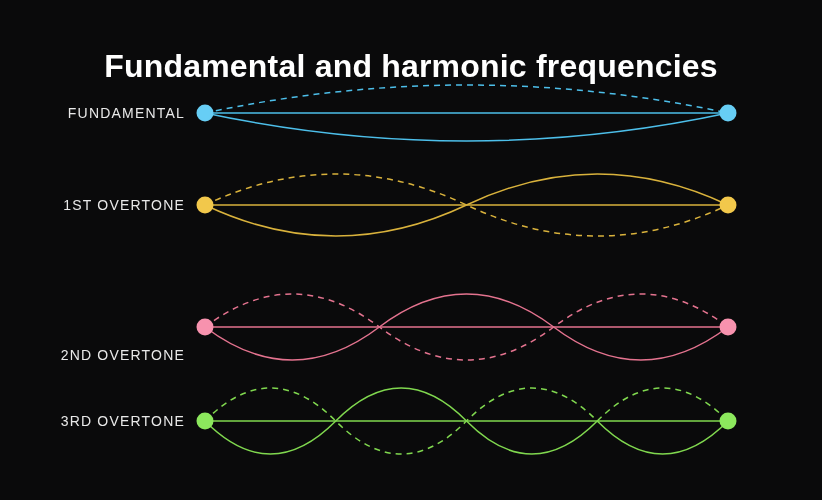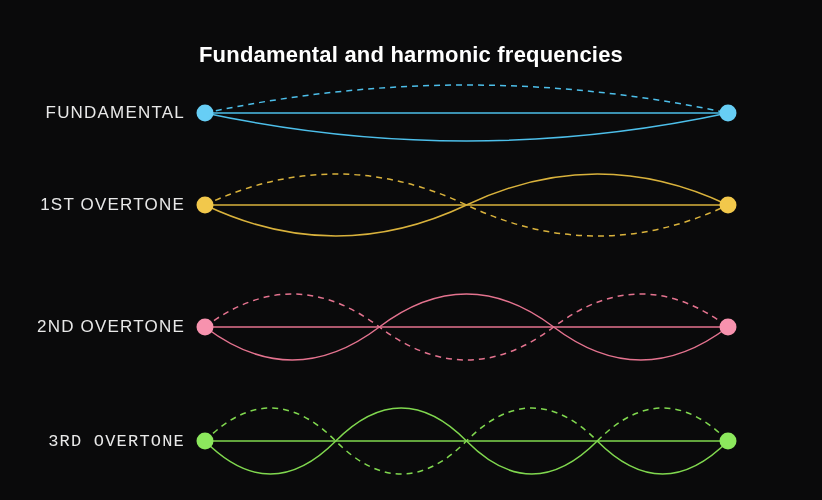--- a/index.html
+++ b/index.html
@@ -8,35 +8,35 @@
     background: #0a0a0b;
     font-family: "Liberation Sans", sans-serif;
     position: relative;
     overflow: hidden;
   }
   .title {
     position: absolute;
     top: 27px; left: 0; width: 822px;
     text-align: center;
     color: #ffffff;
-    font-size: 22px;
+    font-size: 32px;
     font-weight: 700;
     letter-spacing: 0.2px;
   }
   .row {
     position: absolute;
     left: 0; width: 822px; height: 90px;
   }
   .row-label {
     position: absolute;
     right: 637px;
     top: 50%;
     transform: translateY(-50%);
     color: #e9e9e9;
-    font-size: 17px;
+    font-size: 14px;
     font-weight: 400;
     letter-spacing: 1.2px;
     white-space: nowrap;
   }
   svg.wave {
     position: absolute;
     left: 0; top: 0;
   }
   .curve { fill: none; stroke-width: 1.5; }
   .curve.dashed { stroke-dasharray: 6 5; }
@@ -64,31 +64,31 @@
     <svg class="wave" width="822" height="90" viewBox="0 0 822 90">
       <line class="centerline" x1="205" y1="45" x2="728" y2="45" stroke="#d9b23c"></line>
       <path class="curve solid" d="M 205 45 Q 335.75 107 466.5 45 Q 597.25 -17 728 45" stroke="#d9b23c"></path>
       <path class="curve dashed" d="M 205 45 Q 335.75 -17 466.5 45 Q 597.25 107 728 45" stroke="#d9b23c"></path>
       <circle cx="205" cy="45" r="8.5" fill="#f2c84b"></circle>
       <circle cx="728" cy="45" r="8.5" fill="#f2c84b"></circle>
     </svg>
   </div>
 
   <div class="row" style="top: 282px;">
-    <div class="row-label" style="color: rgb(233, 233, 233);">2ND OVERTONE</div>
+    <div class="row-label" style="color: rgb(233, 233, 233); margin-top: 28px;">2ND OVERTONE</div>
     <svg class="wave" width="822" height="90" viewBox="0 0 822 90">
       <line class="centerline" x1="205" y1="45" x2="728" y2="45" stroke="#e4738f"></line>
       <path class="curve solid" d="M 205 45 Q 292.1666666666667 111 379.33333333333337 45 Q 466.50000000000006 -21 553.6666666666667 45 Q 640.8333333333334 111 728.0000000000001 45" stroke="#e4738f"></path>
       <path class="curve dashed" d="M 205 45 Q 292.1666666666667 -21 379.33333333333337 45 Q 466.50000000000006 111 553.6666666666667 45 Q 640.8333333333334 -21 728.0000000000001 45" stroke="#e4738f"></path>
       <circle cx="205" cy="45" r="8.5" fill="#f792ae"></circle>
       <circle cx="728" cy="45" r="8.5" fill="#f792ae"></circle>
     </svg>
   </div>
 
-  <div class="row" style="top: 396px; font-family: Liberation Mono, monospace;">
+  <div class="row" style="top: 376px;">
     <div class="row-label" style="color: rgb(233, 233, 233);">3RD OVERTONE</div>
     <svg class="wave" width="822" height="90" viewBox="0 0 822 90">
       <line class="centerline" x1="205" y1="45" x2="728" y2="45" stroke="#80d84f"></line>
       <path class="curve solid" d="M 205 45 Q 270.375 111 335.75 45 Q 401.125 -21 466.5 45 Q 531.875 111 597.25 45 Q 662.625 111 728 45" stroke="#80d84f"></path>
       <path class="curve dashed" d="M 205 45 Q 270.375 -21 335.75 45 Q 401.125 111 466.5 45 Q 531.875 -21 597.25 45 Q 662.625 -21 728 45" stroke="#80d84f"></path>
       <circle cx="205" cy="45" r="8.5" fill="#8ce85d"></circle>
       <circle cx="728" cy="45" r="8.5" fill="#8ce85d"></circle>
     </svg>
   </div>
 </div>

